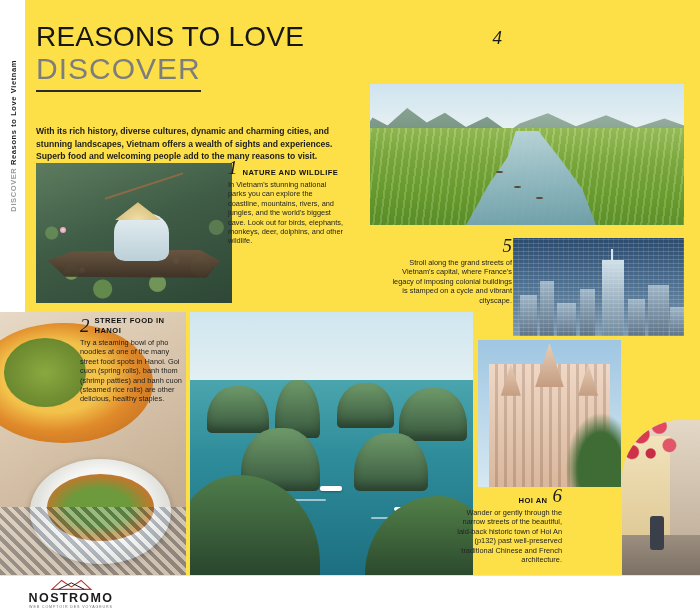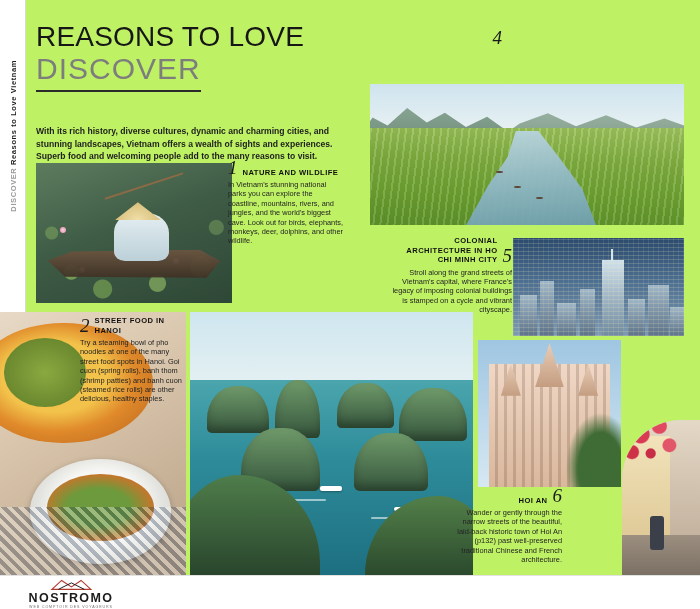--- a/index.html
+++ b/index.html
@@ -5,21 +5,21 @@
   * { box-sizing: border-box; margin: 0; padding: 0; }
   html, body {
     width: 700px; height: 609px;
     background: #ffffff;
     font-family: "Liberation Sans", sans-serif;
     overflow: hidden;
   }
   .page {
     position: relative;
     width: 700px; height: 609px;
-    background: #bef264;
+    background: #fde047;
   }
 
   
   .side-rail {
     position: absolute;
     left: 0; top: 0;
     width: 26px; height: 575px;
     border-right: 1px solid #d8d8d8;
     background: #fff;
   }
@@ -422,21 +422,20 @@
     <div class="tower" style="left:39%;width:9%;height:48%"></div>
     <div class="tall"></div>
     <div class="tower" style="left:67%;width:10%;height:38%"></div>
     <div class="tower" style="left:79%;width:12%;height:52%"></div>
     <div class="tower" style="left:92%;width:9%;height:30%"></div>
     <div class="windows layer"></div>
   </div>
 
   <div class="cap cap-right" style="left:390px; top:236px; width:122px;">
     <div class="head">
-      <div class="ttl" style="max-width:98px">COLONIAL ARCHITECTURE IN HO CHI MINH CITY</div>
       <div class="num">5</div>
     </div>
     <div class="body">Stroll along the grand streets of Vietnam's capital, where France's legacy of imposing colonial buildings is stamped on a cycle and vibrant cityscape.</div>
   </div>
 
   <div class="photo ph-food">
     <div class="bg layer"></div>
     <div class="tray"></div>
     <div class="herb"></div>
     <div class="bowl-big"></div>

